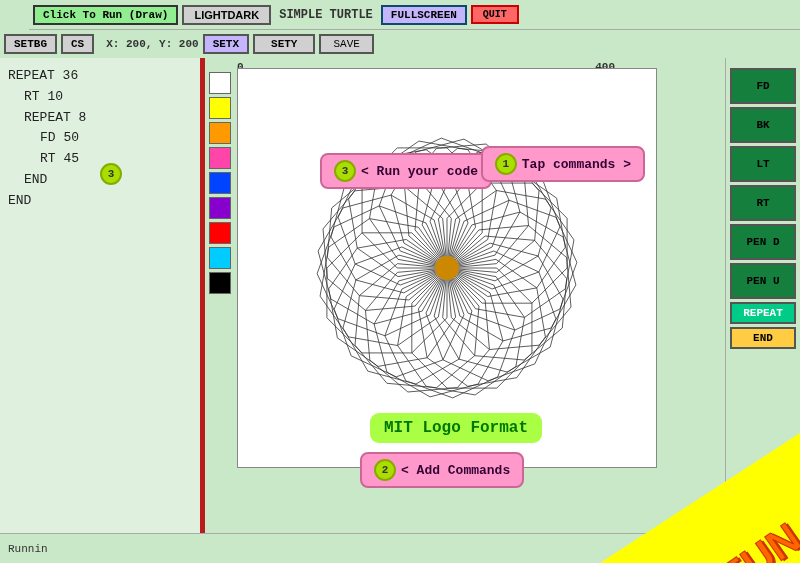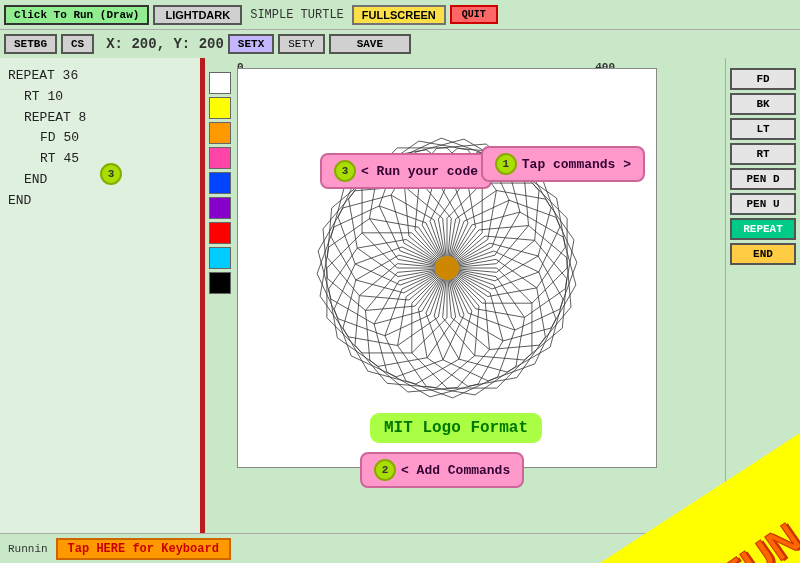--- a/index.html
+++ b/index.html
@@ -14,20 +14,21 @@
 
     
     .toolbar {
       display: flex;
       align-items: center;
       height: 30px;
       background: #c8e8c8;
       padding: 2px 4px;
       gap: 4px;
       border-bottom: 1px solid #aaa;
+      margin-left: 29px;
     }
 
     .btn-run {
       background: #90ee90;
       border: 2px solid #333;
       padding: 2px 8px;
       font-size: 11px;
       font-weight: bold;
       cursor: pointer;
       font-family: 'Courier New', monospace;
@@ -38,34 +39,34 @@
       border: 2px solid #555;
       padding: 2px 10px;
       font-size: 11px;
       font-weight: bold;
       cursor: pointer;
       font-family: Liberation Sans, sans-serif;
     }
 
     .label-simple-turtle {
       font-size: 12px;
-      font-weight: normal;
+      font-weight: bold;
       color: #333;
       margin: 0 4px;
       text-align: center;
     }
 
     .btn-fullscreen {
-      background: #fde047;
-      border: 2px solid #737373;
+      background: #c4b5fd;
+      border: 2px solid #0c4a6e;
       padding: 2px 8px;
       font-size: 11px;
       font-weight: bold;
       cursor: pointer;
-      font-family: Liberation Sans, sans-serif;
+      font-family: Liberation Mono, monospace;
     }
 
     .btn-quit {
       background: #ff6666;
       border: 2px solid #cc0000;
       padding: 2px 10px;
       font-size: 10px;
       font-weight: bold;
       cursor: pointer;
       font-family: 'Courier New', monospace;
@@ -75,21 +76,21 @@
     .toolbar2 {
       display: flex;
       align-items: center;
       height: 28px;
       background: #c8e8c8;
       padding: 2px 4px;
       gap: 4px;
     }
 
     .coords-label {
-      font-size: 14px;
+      font-size: 11px;
       font-weight: bold;
       color: #333;
       margin-left: 8px;
     }
 
     .btn-setbg {
       background: #d0d0d0;
       border: 2px solid #555;
       padding: 2px 8px;
       font-size: 11px;
@@ -114,33 +115,33 @@
       padding: 2px 8px;
       font-size: 11px;
       font-weight: bold;
       cursor: pointer;
       font-family: 'Courier New', monospace;
     }
 
     .btn-sety {
       background: #d0d0d0;
       border: 2px solid #555;
-      padding: 2px 8px;
-      font-size: 11px;
-      font-weight: normal;
+      padding: 2px 16px;
+      font-size: 11px;
+      font-weight: bold;
       cursor: pointer;
       font-family: 'Courier New', monospace;
     }
 
     .btn-save {
       background: #d0d0d0;
       border: 2px solid #555;
-      padding: 2px 26px;
-      font-size: 11px;
-      font-weight: bold;
+      padding: 2px 12px;
+      font-size: 11px;
+      font-weight: normal;
       cursor: pointer;
       font-family: 'Courier New', monospace;
     }
 
     
     .main-area {
       display: flex;
       height: calc(563px - 58px - 30px);
       position: relative;
     }
@@ -231,23 +232,23 @@
       width: 75px;
       background: #c8e8c8;
       display: flex;
       flex-direction: column;
       gap: 3px;
       padding: 10px 4px;
       border-left: 1px solid #aaa;
     }
 
     .cmd-btn {
-      background: #e5e5e5;
-      border: 2px solid #555;
-      padding: 3px 4px;
+      background: #15803d;
+      border: 2px solid #555;
+      padding: 10px 4px;
       font-size: 11px;
       font-weight: bold;
       cursor: pointer;
       font-family: 'Courier New', monospace;
       text-align: center;
     }
 
     .cmd-btn-repeat {
       background: #00cc88;
       border: 2px solid #555;
@@ -568,18 +569,17 @@
     <button class="cmd-btn">PEN D</button>
     <button class="cmd-btn">PEN U</button>
     <button class="cmd-btn-repeat">REPEAT</button>
     <button class="cmd-btn-end">END</button>
   </div>
 
 </div>
 
 <div class="bottom-bar">
   <span class="running-label">Runnin</span>
-  <button class="btn-keyboard">Tap HERE for Keyboard</button>
 </div>
 
 <div class="stem-fun-banner">
   <span class="stem-fun-text">STEM FUN</span>
 </div>
 
 </body></html>

